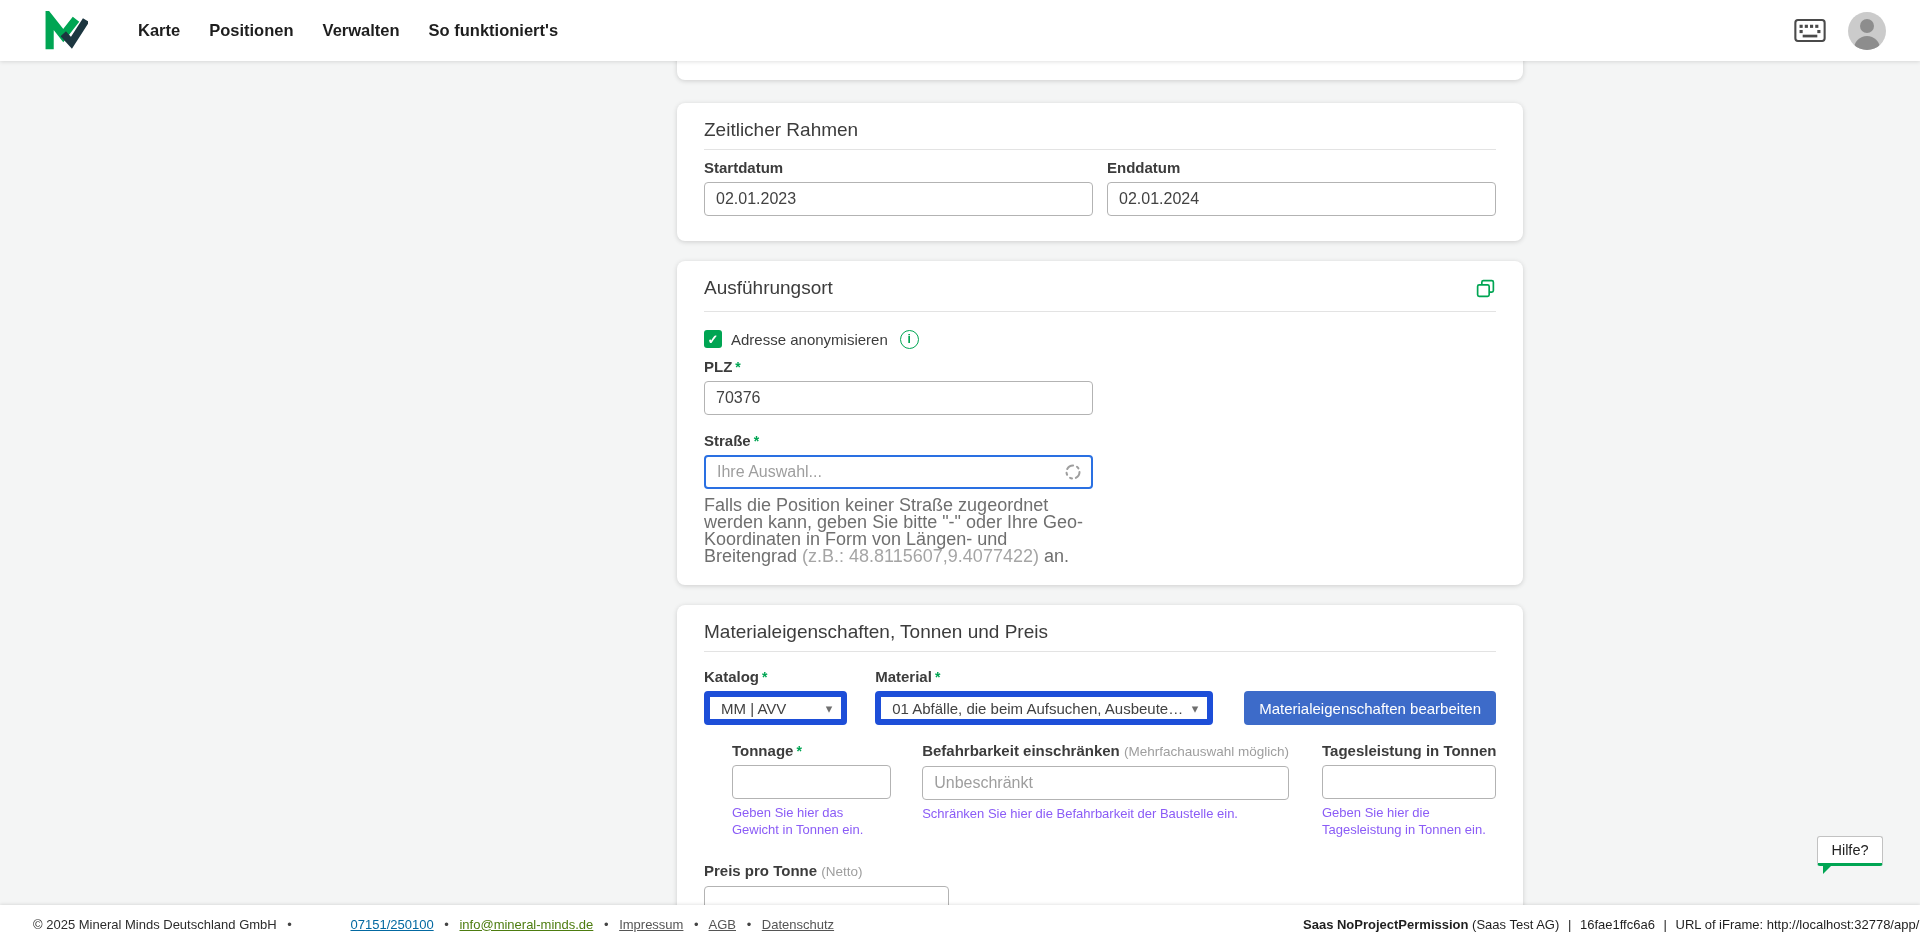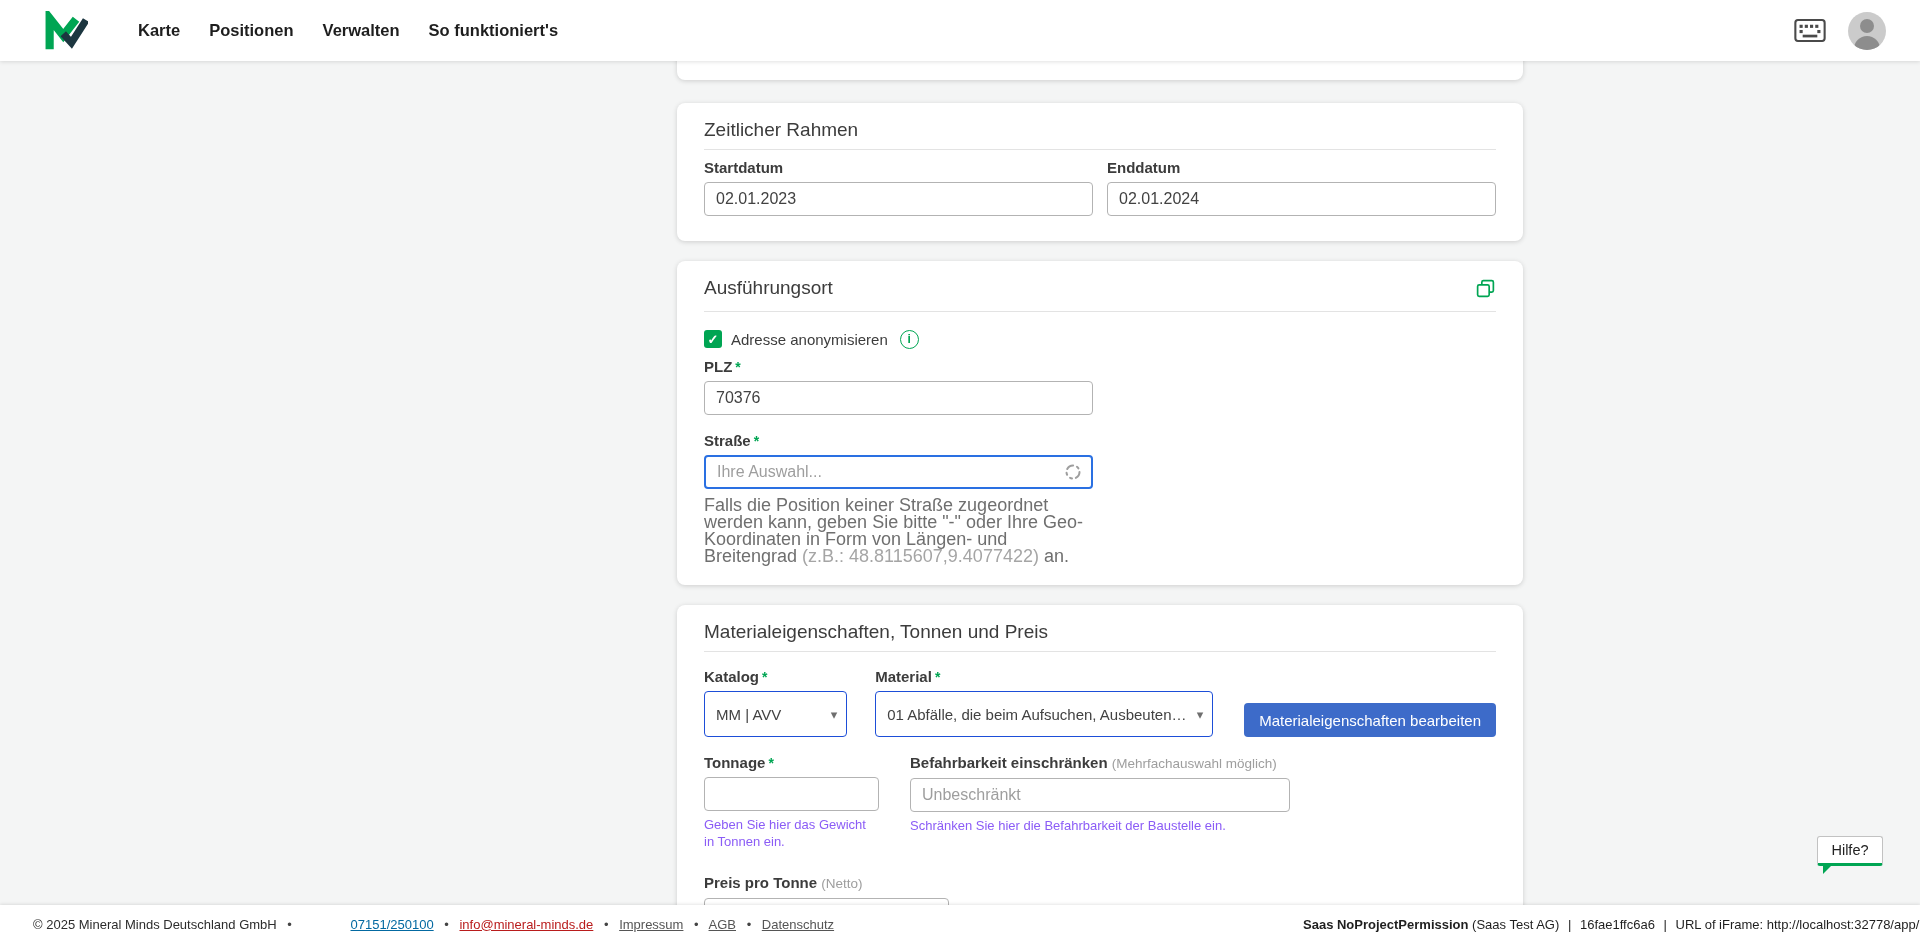--- a/index.html
+++ b/index.html
@@ -63,21 +63,21 @@
   .checkbox-row { display:flex; align-items:center; gap:9px; margin-top:17px; height:20px; }
   .checkbox { width:18px; height:18px; border-radius:3px; background:#00a553; display:flex; align-items:center; justify-content:center; cursor:pointer; flex:0 0 auto; }
   .checkmark { color:#fff; font-size:13px; font-weight:700; line-height:1; }
   .checkbox-label { font-size:15px; color:#3c3c3c; cursor:pointer; }
   .info-icon { width:19px; height:19px; border-radius:50%; border:1.5px solid #00a553; color:#00a553; display:flex; align-items:center; justify-content:center; font-size:12px; font-weight:700; cursor:pointer; margin-left:3px; flex:0 0 auto; }
 
   .street-helper { margin-top:8px; max-width:382px; font-size:18px; line-height:17px; color:#6f6f6f; }
   .street-helper .muted { color:#a5a5a5; }
 
   .select {
-    height:46px; border:1px solid #1d4ed8; border-radius:4px; background:#fff;
+    height:34px; border:6px solid #1d4ed8; border-radius:4px; background:#fff;
     display:flex; align-items:center; padding:0 9px 0 11px; cursor:pointer;
   }
   .select-value { flex:1; font-size:15px; color:#424242; white-space:nowrap; overflow:hidden; text-overflow:ellipsis; }
   .caret { color:#6f6f6f; font-size:13px; margin-left:6px; flex:0 0 auto; }
 
   .row { display:flex; align-items:flex-end; }
   .row-top { display:flex; align-items:flex-start; }
   .col-katalog { width:153px; margin-right:28px; }
   .col-material { width:338px; margin-right:31px; }
   .col-tonnage { width:175px; margin-right:31px; }
@@ -106,21 +106,21 @@
   
   .footer {
     position:absolute; left:0; bottom:0; width:1920px; height:38px; background:#fff;
     box-shadow:0 -1px 3px rgba(0,0,0,.1); z-index:25;
     display:flex; align-items:center; font-size:13px; color:#2c2c2c;
   }
   .footer-left { margin-left:33px; white-space:nowrap; }
   .footer-left .sep { margin:0 7px; color:#444; }
   .flink { cursor:pointer; text-decoration:underline; }
   .flink-phone { color:#0369a1;margin-left:48px; }
-  .flink-mail { color:#b91c1c; }
+  .flink-mail { color:#4d7c0f; }
   .flink-gray { color:#555; }
   .footer-right { position:absolute; left:1303px; top:50%; transform:translateY(-50%); white-space:nowrap; color:#1f1f1f; }
   .footer-right b { font-weight:700; }
   .fr-sep { margin:0 5px; color:#1f1f1f; }
 </style>
 </head>
 <body>
 
 <header class="navbar">
   <div class="logo">
@@ -239,30 +239,35 @@
       <div class="col-material">
         <label class="field-label"><span>Material</span><span class="req">*</span></label>
         <div class="select">
           <span class="select-value">01 Abfälle, die beim Aufsuchen, Ausbeuten und…</span>
           <span class="caret">▾</span>
         </div>
       </div>
       <button class="primary-btn">Materialeigenschaften bearbeiten</button>
     </div>
 
-    <div class="row-top" style="margin-top:17px;">
+    <div class="row-top" style="margin-top:17px;margin-left:28px;">
       <div class="col-tonnage">
         <label class="field-label"><span>Tonnage</span><span class="req">*</span></label>
         <input class="text-input" style="">
         <p class="field-helper">Geben Sie hier das Gewicht in Tonnen ein.</p>
       </div>
       <div class="col-befahr">
         <label class="field-label"><span>Befahrbarkeit einschränken</span> <span class="hint">(Mehrfachauswahl möglich)</span></label>
         <input class="text-input" placeholder="Unbeschränkt" style="">
         <p class="field-helper">Schränken Sie hier die Befahrbarkeit der Baustelle ein.</p>
+      </div>
+      <div class="col-tages">
+        <label class="field-label"><span>Tagesleistung in Tonnen</span></label>
+        <input class="text-input" style="">
+        <p class="field-helper">Geben Sie hier die Tagesleistung in Tonnen ein.</p>
       </div>
     </div>
 
     <div class="preis-block">
       <label class="field-label"><span>Preis pro Tonne</span> <span class="hint">(Netto)</span></label>
       <input class="text-input" style="">
     </div>
   </section>
 </main>
 

